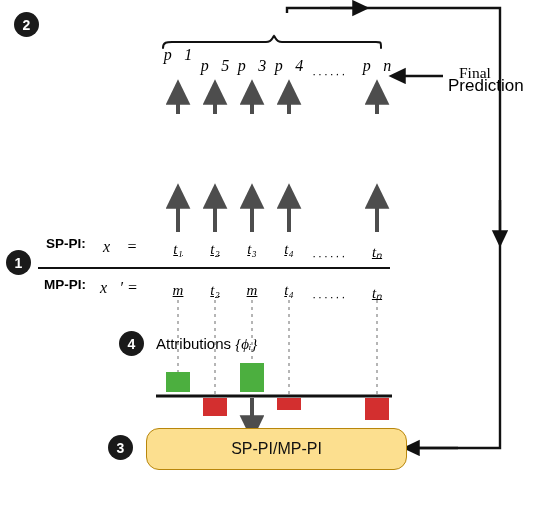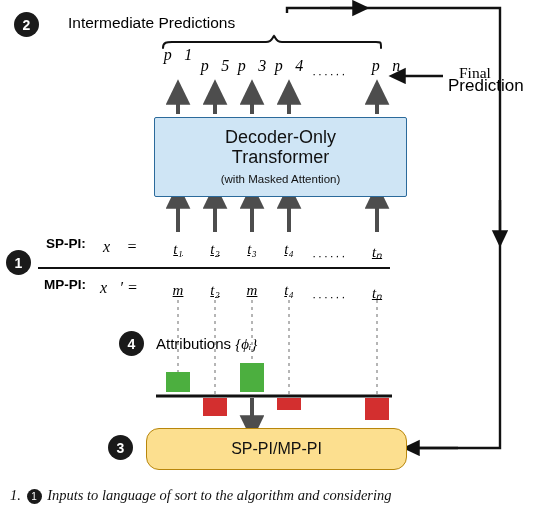--- a/index.html
+++ b/index.html
@@ -140,36 +140,30 @@
     <g>
       <path d="M252,398 L252,424" stroke="#4d4d4d" stroke-width="4" fill="none" marker-end="url(#ah)"></path>
     </g>
   </svg>
 
   <div class="badge" style="left:14px;top:12px;">2</div>
   <div class="badge" style="left:6px;top:250px;">1</div>
   <div class="badge" style="left:119px;top:331px;">4</div>
   <div class="badge" style="left:108px;top:435px;">3</div>
 
-  <div class="lbl title-2">Intermediate Predictions</div>
   <div class="lbl final-pred1">Final</div>
   <div class="lbl final-pred2">Prediction</div>
 
   <div class="ptok" style="left:160px;top:46px;width:36px;">p⃗1</div>
   <div class="ptok" style="left:197px;top:57px;width:36px;">p⃗5</div>
   <div class="ptok" style="left:234px;top:57px;width:36px;">p⃗3</div>
   <div class="ptok" style="left:271px;top:57px;width:36px;">p⃗4</div>
   <div class="dots" style="left:312px;top:66px;">······</div>
-  <div class="ptok" style="left:359px;top:57px;width:36px;margin-left:9px;">p⃗n</div>
+  <div class="ptok" style="left:359px;top:57px;width:36px;">p⃗n</div>
 
-  <div class="box-transformer">
-    <div class="t1">Decoder-Only</div>
-    <div class="t2">Transformer</div>
-    <div class="t3">(with Masked Attention)</div>
-  </div>
 
   <div class="lbl row-label sp-label">SP-PI:</div>
   <div class="vec" style="left:103px;top:238px;">x⃗ =</div>
   <div class="tok" style="left:160px;top:241px;width:36px;">t₁</div>
   <div class="tok" style="left:197px;top:241px;width:36px;">t₂</div>
   <div class="tok" style="left:234px;top:241px;width:36px;">t₃</div>
   <div class="tok" style="left:271px;top:241px;width:36px;">t₄</div>
   <div class="dots" style="left:312px;top:248px;">······</div>
   <div class="tok" style="left:359px;top:241px;width:36px;">tₙ</div>
 
@@ -184,19 +178,14 @@
 
   <div class="lbl attr-label">
     <span>Attributions</span>
     <span class="attr-math">{ϕᵢ}</span>
   </div>
 
   <div class="box-spmp">
     <span>SP-PI/MP-PI</span>
   </div>
 
-  <div class="caption">
-    <span>1.</span>
-    <span class="cap-badge">1</span>
-    <span>Inputs to language of sort to the algorithm and considering</span>
-  </div>
 
 </div>
 
 </body></html>

